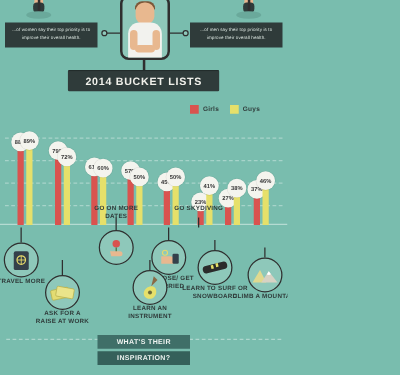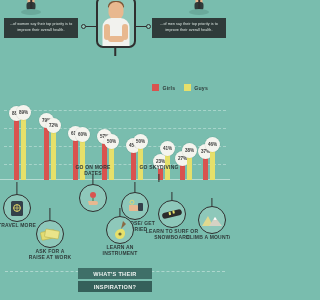--- a/index.html
+++ b/index.html
@@ -161,20 +161,21 @@
 
     <div class="statbox left">
       <span>...of women say their top priority is to improve their overall health.</span>
     </div>
     <div class="statbox right">
       <span>...of men say their top priority is to improve their overall health.</span>
     </div>
   </div>
 
   <div class="title-stem"></div>
+  <div class="title-banner">2014 BUCKET LISTS</div>
 
   <div class="legend">
     <div class="legend-item">
       <span class="legend-swatch" style="background:#d9534f"></span>
       <span class="legend-label">Girls</span>
     </div>
     <div class="legend-item">
       <span class="legend-swatch" style="background:#e6e06a"></span>
       <span class="legend-label">Guys</span>
     </div>

